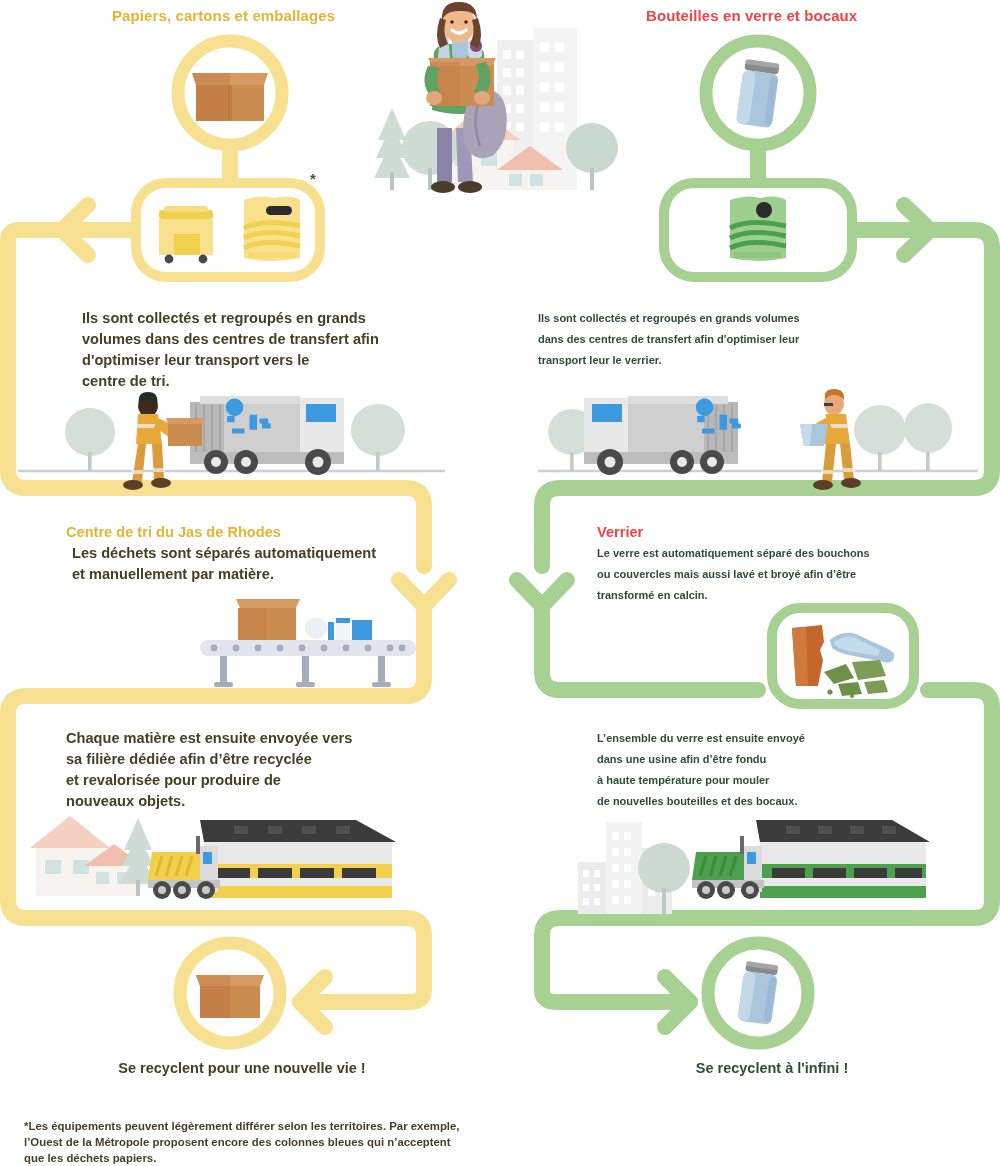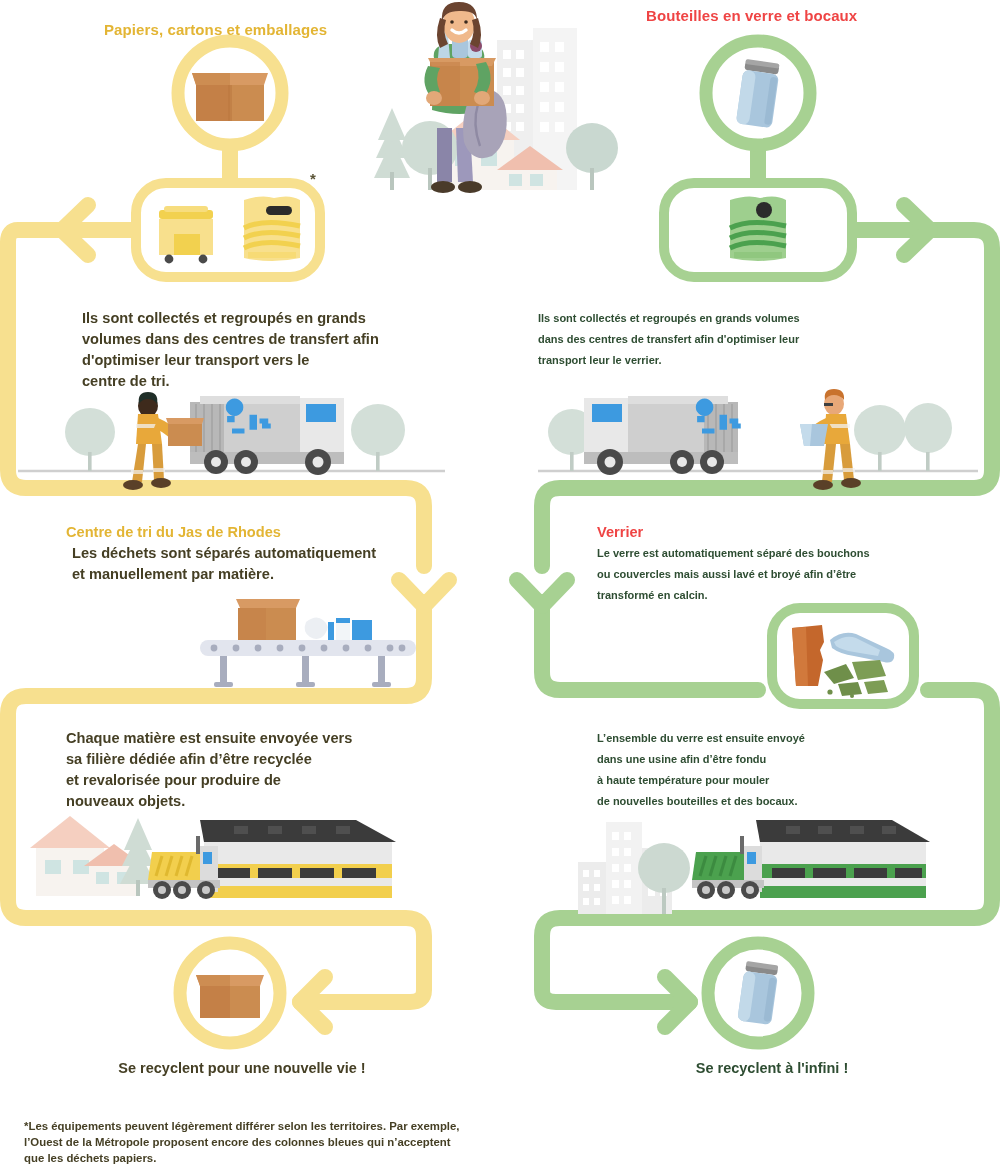--- a/index.html
+++ b/index.html
@@ -482,21 +482,21 @@
       <rect x="692" y="880" width="72" height="8" fill="#c4c4c4"></rect>
       <circle cx="706" cy="890" r="9" fill="#4a4a4a"></circle>
         <circle cx="706" cy="890" r="4" fill="#c9c9c9"></circle>
       <circle cx="726" cy="890" r="9" fill="#4a4a4a"></circle>
         <circle cx="726" cy="890" r="4" fill="#c9c9c9"></circle>
       <circle cx="750" cy="890" r="9" fill="#4a4a4a"></circle>
         <circle cx="750" cy="890" r="4" fill="#c9c9c9"></circle>
     </g>
   </svg>
 
-  <div class="txt col-title yellow" style="left:104px;top:7px;width:300px;margin-top:14px;">Papiers, cartons et emballages</div>
+  <div class="txt col-title yellow" style="left:112px;top:7px;width:300px;">Papiers, cartons et emballages</div>
   <div class="txt col-title green" style="left:646px;top:7px;width:320px;">Bouteilles en verre et bocaux</div>
 
   <div class="ast" style="left:310px;top:170px;">*</div>
 
   <div class="txt body-left" style="left:66px;top:308px;width:400px;margin-left:16px;">
     <div>Ils sont collectés et regroupés en grands</div>
     <div>volumes dans des centres de transfert afin</div>
     <div>d'optimiser leur transport vers le</div>
     <div>centre de tri.</div>
   </div>

